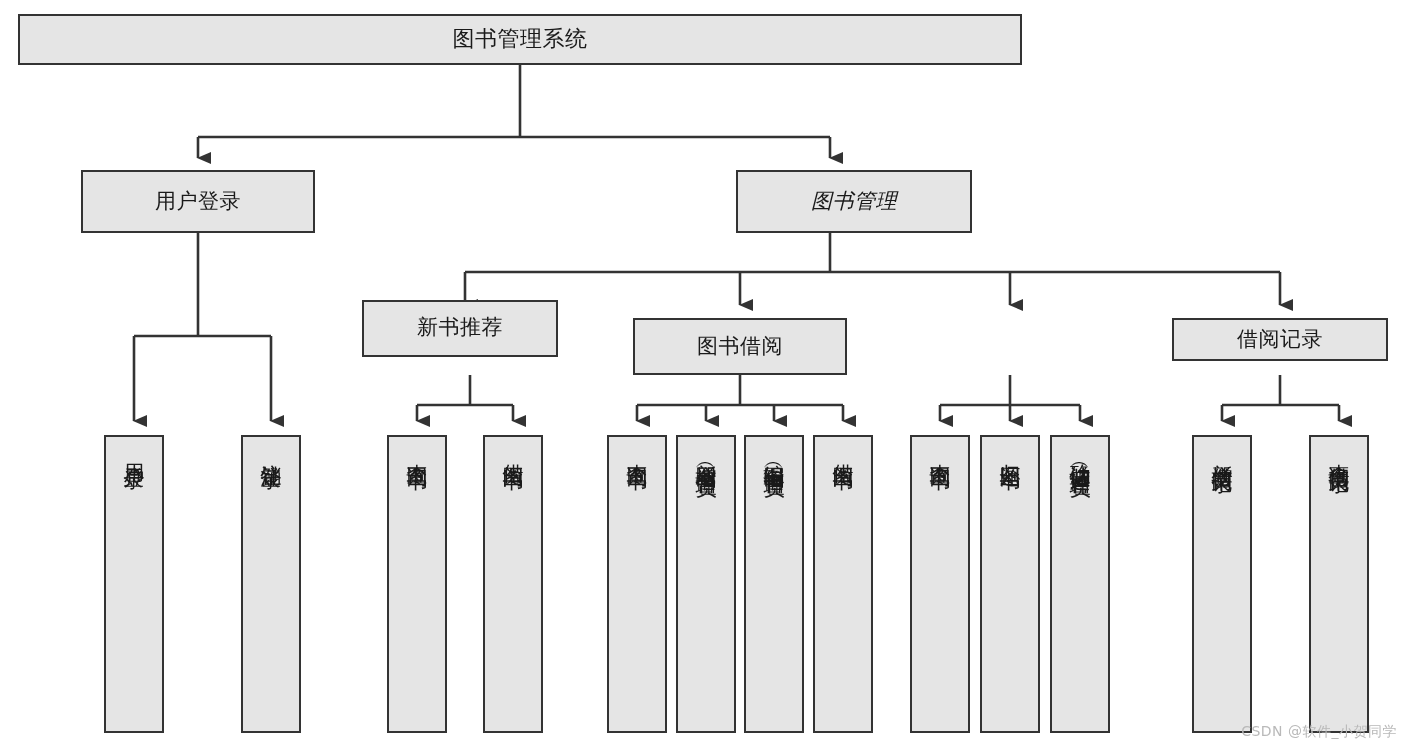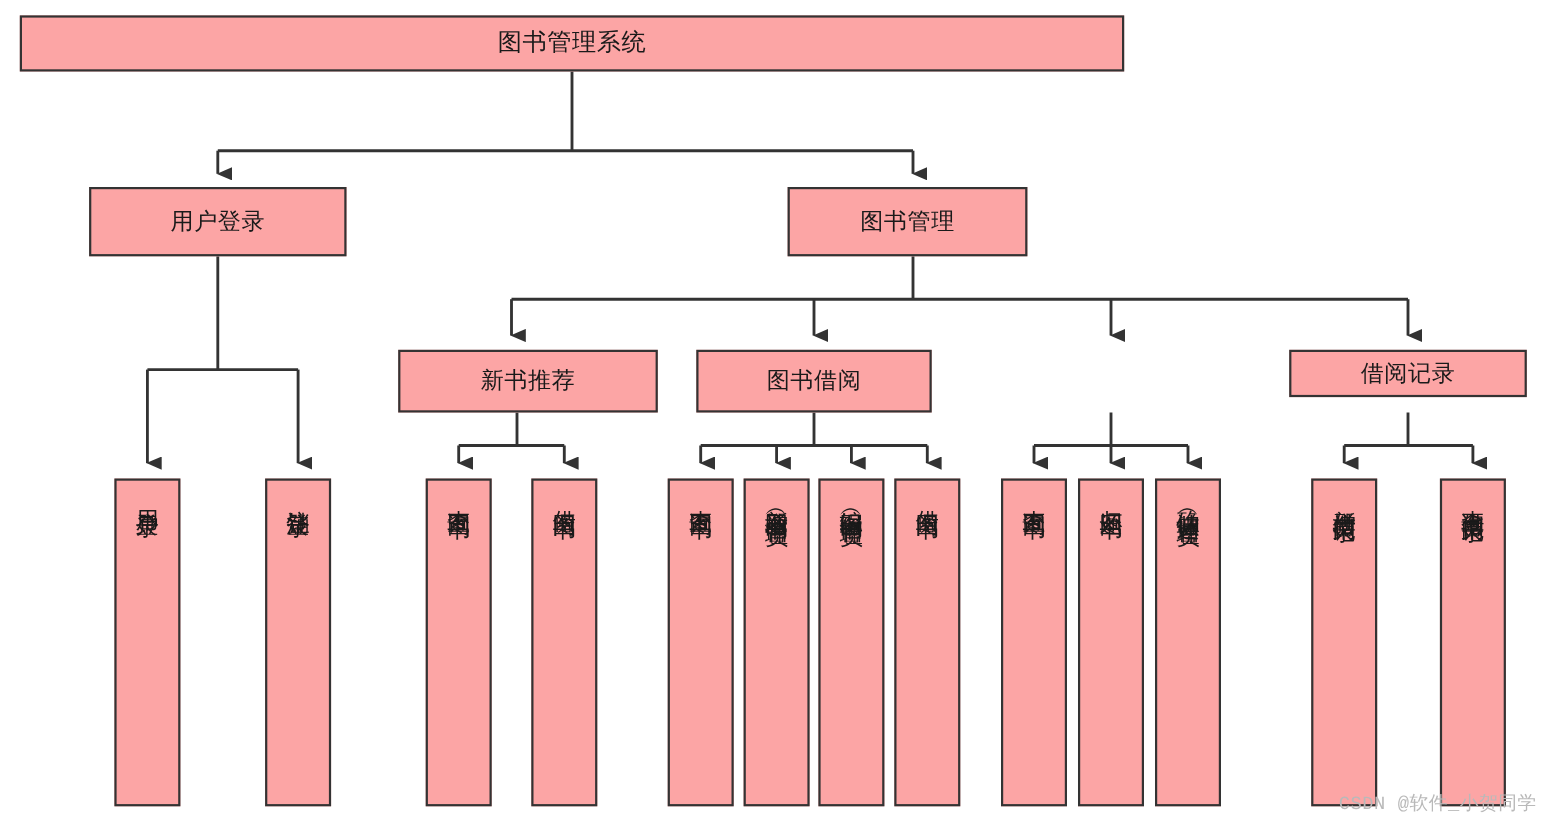--- a/index.html
+++ b/index.html
@@ -25,21 +25,21 @@
     position: absolute;
     left: 0;
     top: 0;
     width: 1405px;
     height: 747px;
     pointer-events: none;
   }
   .node {
     position: absolute;
     box-sizing: border-box;
-    background: #fca5a5;
+    background: #e5e5e5;
     border: 2px solid #333333;
     display: flex;
     align-items: center;
     justify-content: center;
     overflow: hidden;
   }
   .node .label {
     color: #1a1a1a;
     line-height: 1.12;
     text-align: center;
@@ -60,26 +60,25 @@
     letter-spacing: 2px;
     line-height: 1.05;
   }
   #root-node .label {
     font-size: 22px;
   }
   #watermark {
     position: absolute;
     right: 8px;
     bottom: 6px;
-    font-size: 17px;
+    font-size: 14px;
     color: #b9b9b9;
     letter-spacing: 0.5px;
     white-space: nowrap;
     z-index: 5;
-    font-family: Liberation Mono, monospace;
   }
 </style>
 </head>
 <body>
 
 <div id="diagram-root">
 
   <svg class="connectors" viewBox="0 0 1405 747" xmlns="http://www.w3.org/2000/svg">
     <defs>
       <marker id="arrow" viewBox="0 0 12 14" refX="6" refY="13" markerWidth="12" markerHeight="14" orient="auto-start-reverse" markerUnits="userSpaceOnUse">
@@ -131,25 +130,25 @@
   </svg>
 
   <div class="node horizontal" id="root-node" style="left:18px; top:14px; width:1004px; height:51px;">
     <span class="label">图书管理系统</span>
   </div>
 
   <div class="node horizontal" style="left:81px; top:170px; width:234px; height:63px;">
     <span class="label">用户登录</span>
   </div>
 
-  <div class="node horizontal" style="left:716px; top:170px; width:218px; height:63px;">
+  <div class="node horizontal" style="left:736px; top:170px; width:236px; height:63px;font-style:italic;">
     <span class="label">图书管理</span>
   </div>
 
-  <div class="node horizontal" style="left:362px; top:318px; width:236px; height:57px;">
+  <div class="node horizontal" style="left:362px; top:300px; width:196px; height:57px;font-family:Liberation Mono, monospace;">
     <span class="label">新书推荐</span>
   </div>
 
   <div class="node horizontal" style="left:633px; top:318px; width:214px; height:57px;">
     <span class="label">图书借阅</span>
   </div>
 
 
   <div class="node horizontal" style="left:1172px; top:318px; width:216px; height:43px;">
     <span class="label">借阅记录</span>

